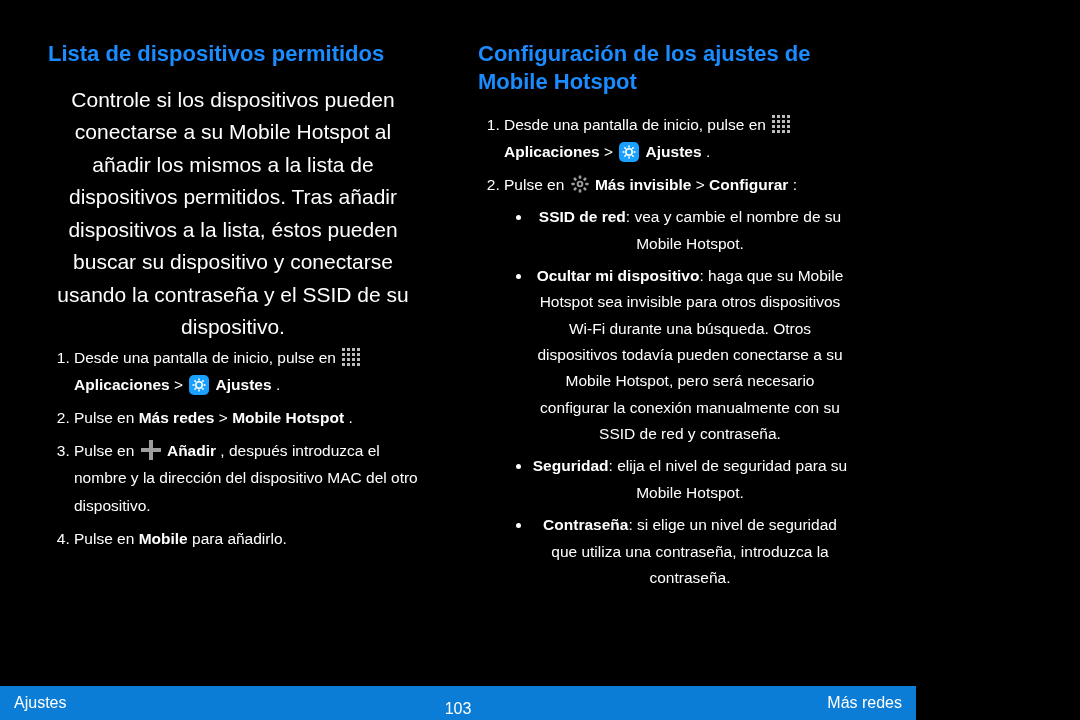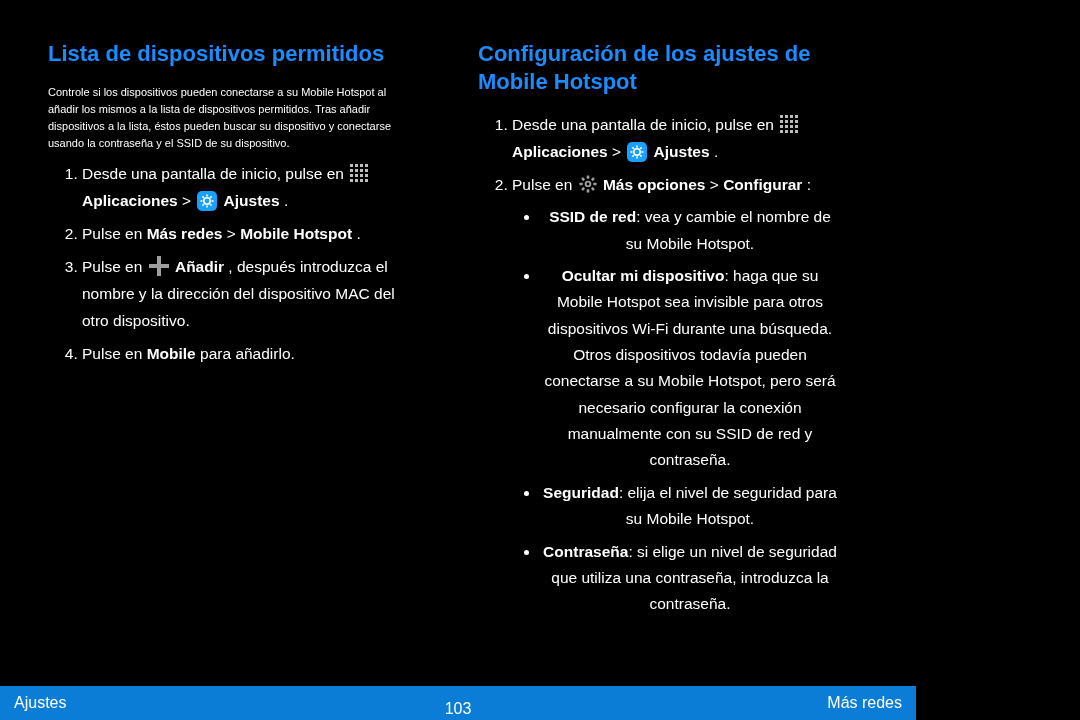--- a/index.html
+++ b/index.html
@@ -35,27 +35,28 @@
     padding-right: 68px;
   }
   .section-title {
     color: #1a8cff;
     font-size: 22px;
     font-weight: bold;
     line-height: 1.25;
     margin-bottom: 16px;
   }
   .para {
-    font-size: 11px;
+    font-size: 21px;
     line-height: 1.55;
+    text-align: center;
   }
   ol.steps {
     list-style: decimal;
     padding-left: 26px;
-    margin: 8px;
+    margin: 0;
   }
   ol.steps > li {
     font-size: 15.5px;
     line-height: 1.75;
     margin-bottom: 6px;
   }
   .sublist {
     list-style: disc;
     padding-left: 28px;
     margin: 6px 0 0 0;
@@ -266,21 +267,21 @@
                     <rect x="-1.3" y="-8.5" width="2.6" height="3.2" rx="0.6"></rect>
                     <rect x="-1.3" y="5.3" width="2.6" height="3.2" rx="0.6"></rect>
                     <rect x="-8.5" y="-1.3" width="3.2" height="2.6" rx="0.6"></rect>
                     <rect x="5.3" y="-1.3" width="3.2" height="2.6" rx="0.6"></rect>
                   </g>
                 </g>
                 <circle r="1.4" fill="#000000"></circle>
               </g>
             </svg>
           </span>
-          <span class="bold">Más opciones</span>
+          <span class="bold">Más invisible</span>
           <span> &gt; </span>
           <span class="bold">Configurar</span>
           <span>:</span>
 
           <ul class="sublist">
             <li>
               <span class="bold">SSID de red</span><span>: vea y cambie el nombre de su Mobile Hotspot.</span>
             </li>
             <li>
               <span class="bold">Ocultar mi dispositivo</span><span>: haga que su Mobile Hotspot sea invisible para otros dispositivos Wi-Fi durante una búsqueda. Otros dispositivos todavía pueden conectarse a su Mobile Hotspot, pero será necesario configurar la conexión manualmente con su SSID de red y contraseña.</span>

